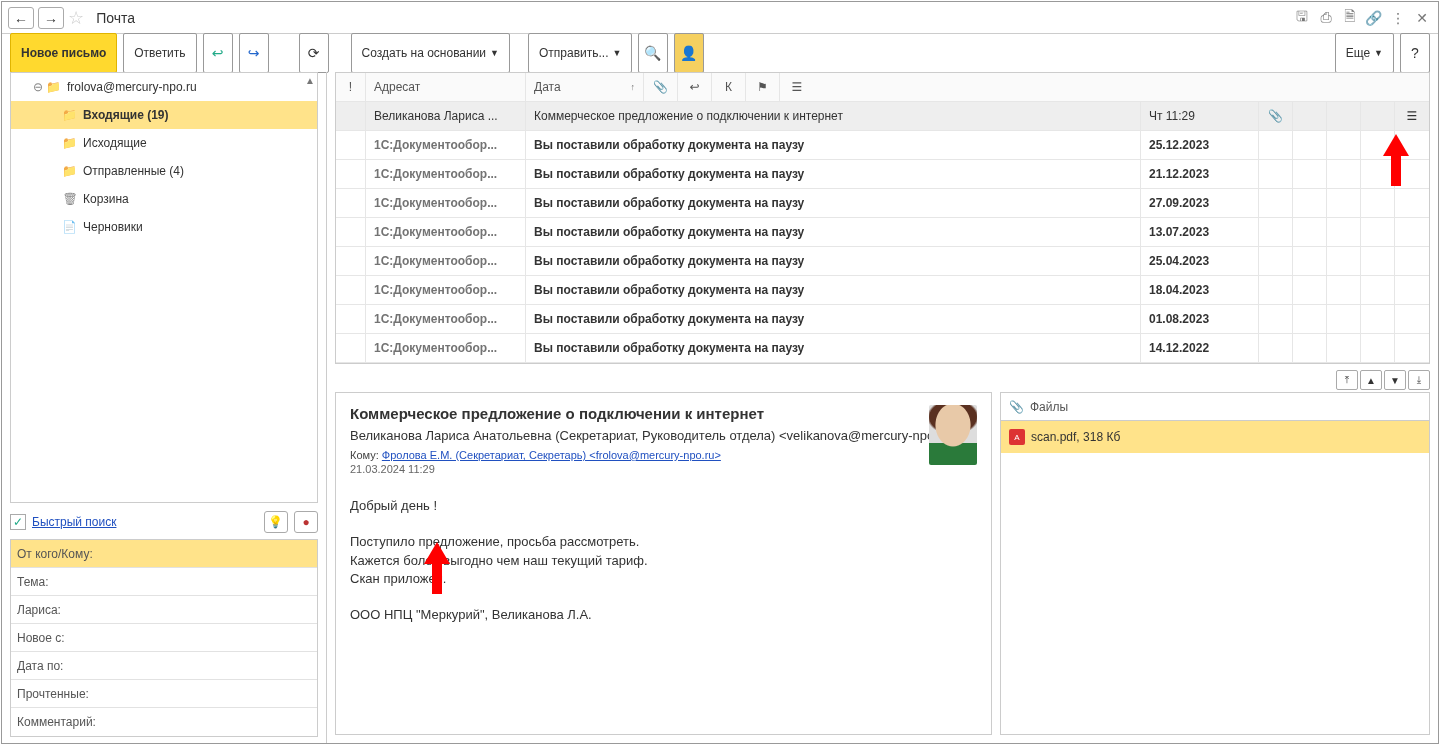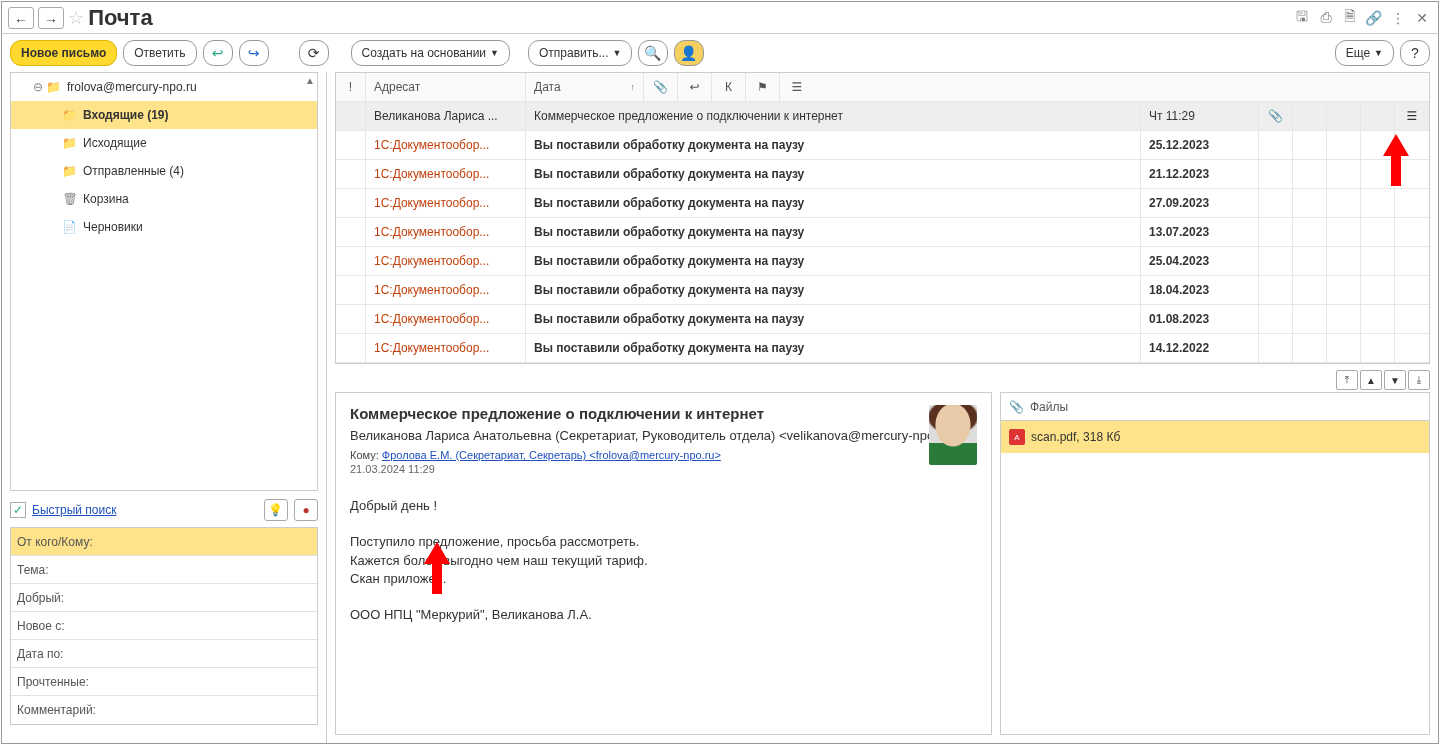--- a/index.html
+++ b/index.html
@@ -2,27 +2,27 @@
 <html><head>
 <meta charset="utf-8">
 <style>
   * { box-sizing: border-box; margin: 0; padding: 0; font-family: Arial, sans-serif; }
   body { font-size: 12px; color: #333; background: #fff; width: 1440px; height: 745px; overflow: hidden; position: relative; }
   .border-outer { border: 1px solid #999; width: 1438px; height: 743px; margin: 1px; display: flex; flex-direction: column; }
 
   
   .titlebar { display: flex; align-items: center; height: 32px; border-bottom: 1px solid #ccc; padding: 0 6px; gap: 4px; }
   .titlebar .navbtn { width: 26px; height: 22px; border: 1px solid #aaa; border-radius: 3px; display: flex; align-items: center; justify-content: center; cursor: pointer; font-size: 14px; }
-  .titlebar .title { font-size: 22px; margin-left: 0; font-weight: bold; }
+  .titlebar .title { font-size: 14px; margin-left: 8px; }
   .titlebar .spacer { flex: 1; }
   .titlebar .ticon { width: 20px; height: 20px; display: flex; align-items: center; justify-content: center; color: #777; cursor: pointer; font-size: 14px; }
 
   
   .toolbar { display: flex; align-items: center; height: 38px; padding: 4px 8px; gap: 6px; }
-  .btn { height: 26px; border: 1px solid #999; border-radius: 11px; padding: 0 10px; display: inline-flex; align-items: center; cursor: pointer; background: #fff; font-size: 12px; }
+  .btn { height: 40px; border: 1px solid #999; border-radius: 2px; padding: 0 10px; display: inline-flex; align-items: center; cursor: pointer; background: #fff; font-size: 12px; }
   .btn.yellow { background: #ffd92e; border-color: #e0b400; font-weight: bold; }
   .btn.icon { width: 30px; padding: 0; justify-content: center; font-size: 14px; }
   .toolbar .gap { width: 18px; }
   .btn .caret { margin-left: 4px; font-size: 9px; }
   .toolbar .spacer { flex: 1; }
 
   
   .main { flex: 1; display: flex; overflow: hidden; }
   .left-pane { width: 325px; border-right: 1px solid #ccc; display: flex; flex-direction: column; }
   .right-pane { flex: 1; display: flex; flex-direction: column; overflow: hidden; }
@@ -40,21 +40,21 @@
   .fold-draft { color: #c96; }
   .tree .scroll-up { position: absolute; right: 2px; top: 2px; font-size: 10px; color: #777; }
 
   
   .qsearch-row { display: flex; align-items: center; padding: 4px 8px; gap: 6px; }
   .qsearch-row .check { width: 16px; height: 16px; border: 1px solid #aaa; display: inline-flex; align-items: center; justify-content: center; color: #2a8; font-size: 12px; }
   .qsearch-row .link { color: #2050c0; text-decoration: underline; cursor: pointer; }
   .qsearch-row .bulb { width: 24px; height: 22px; border: 1px solid #aaa; border-radius: 3px; display: flex; align-items: center; justify-content: center; }
   .qsearch-row .dot { width: 24px; height: 22px; border: 1px solid #aaa; border-radius: 3px; display: flex; align-items: center; justify-content: center; color: #b33; }
 
-  .search-grid { border: 1px solid #ccc; margin: 2px 8px 18px 8px; }
+  .search-grid { border: 1px solid #ccc; margin: 2px 8px 6px 8px; }
   .search-grid .srow { display: flex; height: 28px; align-items: center; border-bottom: 1px solid #e2e2e2; }
   .search-grid .srow:last-child { border-bottom: none; }
   .search-grid .srow.head { background: #ffe38a; }
   .search-grid .slabel { width: 100%; padding: 0 6px; color: #555; }
 
   
   .msglist { border: 1px solid #ccc; margin: 0 8px 4px 8px; }
   .mhead, .mrow { display: flex; height: 29px; align-items: center; border-bottom: 1px solid #e6e6e6; }
   .mhead { background: #fafafa; color: #555; }
   .mhead .col, .mrow .col { border-right: 1px solid #e6e6e6; padding: 0 8px; overflow: hidden; white-space: nowrap; text-overflow: ellipsis; display: flex; align-items: center; height: 100%; }
@@ -62,21 +62,21 @@
   .col.from { width: 160px; }
   .col.subj { flex: 1; }
   .col.date { width: 118px; }
   .col.attach { width: 34px; justify-content: center; }
   .col.reply { width: 34px; justify-content: center; }
   .col.k { width: 34px; justify-content: center; }
   .col.flag { width: 34px; justify-content: center; }
   .col.note { width: 34px; justify-content: center; border-right: none; }
   .mrow.selected { background: #eee; }
   .mrow.bold { font-weight: bold; }
-  .mrow .from.orange { color: #c2410c; font-weight: normal; }
+  .mrow .from.orange { color: #737373; font-weight: bold; }
   .mhead .sort { margin-left: auto; font-size: 9px; color: #777; }
 
   .list-pager { display: flex; justify-content: flex-end; gap: 2px; padding: 2px 8px; }
   .list-pager .pbtn { width: 22px; height: 20px; border: 1px solid #aaa; border-radius: 2px; display: flex; align-items: center; justify-content: center; font-size: 10px; cursor: pointer; }
 
   
   .lower { flex: 1; display: flex; gap: 8px; padding: 0 8px 8px 8px; overflow: hidden; }
   .preview { flex: 1; border: 1px solid #ccc; padding: 12px 14px; position: relative; overflow: hidden; }
   .preview h2 { font-size: 15px; font-weight: bold; margin-bottom: 6px; }
   .preview .sender { font-size: 13px; margin-bottom: 2px; }
@@ -197,21 +197,21 @@
       </div>
 
       <div class="search-grid">
         <div class="srow head">
             <div class="slabel">От кого/Кому:</div>
           </div>
         <div class="srow">
             <div class="slabel">Тема:</div>
           </div>
         <div class="srow">
-            <div class="slabel">Добрый:</div>
+            <div class="slabel">Лариса:</div>
           </div>
         <div class="srow">
             <div class="slabel">Новое с:</div>
           </div>
         <div class="srow">
             <div class="slabel">Дата по:</div>
           </div>
         <div class="srow">
             <div class="slabel">Прочтенные:</div>
           </div>

